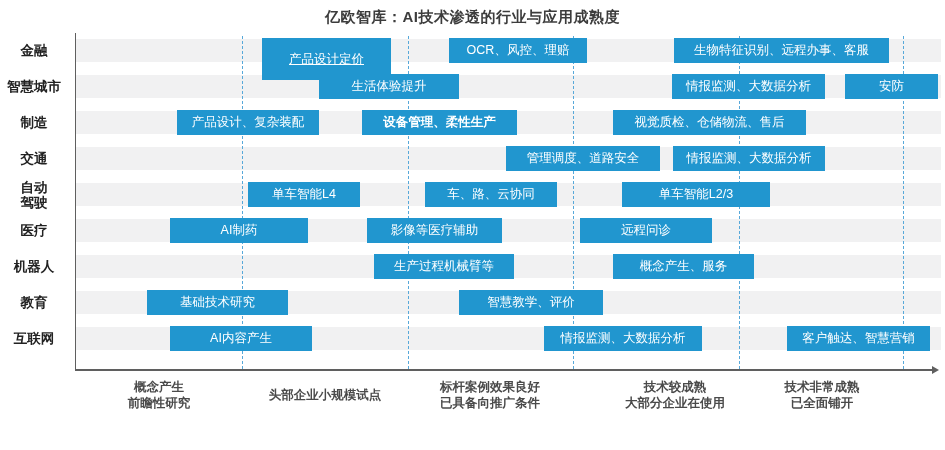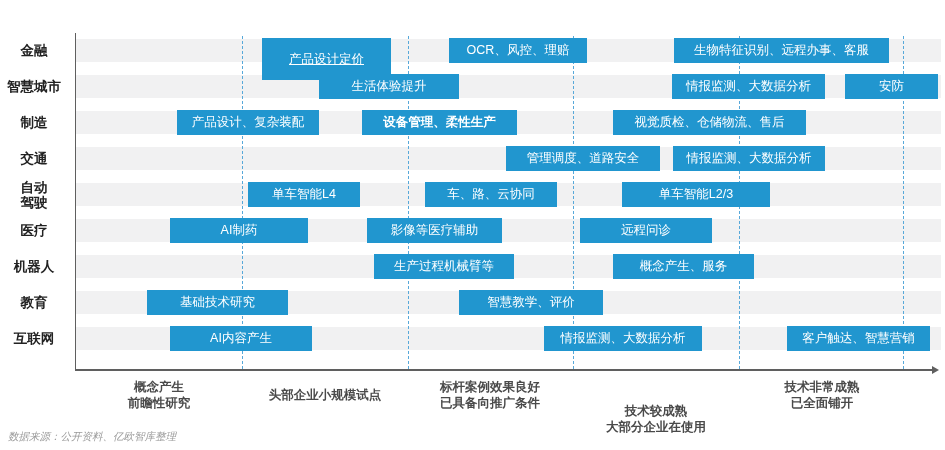--- a/index.html
+++ b/index.html
@@ -36,20 +36,21 @@
   }
   .source{
     position:absolute;left:8px;top:430px;font-size:10.5px;font-style:italic;
     color:var(--c-source,#9b9b9b);z-index:3;
   }
 </style>
 </head>
 <body>
 
 <div id="stage" style="--c-box: #2196cf; --c-boxtext: #ffffff; --c-band: #f1f1f2; --c-dash: #57a8d9; --c-axis: #5f5f5f; --c-title: #3c3c3c; --c-rowlabel: #222222; --c-stage: #4a4a4a; --c-source: #9b9b9b;">
+  <div class="title">亿欧智库：AI技术渗透的行业与应用成熟度</div>
   <div id="plot">
       <div class="band" style="left: 76px; top: 39px; width: 865px; height: 23px;"></div>
       <div class="rowlabel" style="top: 34.5px; height: 32px;">金融</div>
       <div class="box" style="left: 262px; top: 38px; width: 129px; height: 42px; text-decoration: underline;">产品设计定价</div>
       <div class="box" style="left: 449px; top: 38px; width: 138px; height: 25px;">OCR、风控、理赔</div>
       <div class="box" style="left: 674px; top: 38px; width: 215px; height: 25px;">生物特征识别、远程办事、客服</div>
       <div class="band" style="left: 76px; top: 75px; width: 865px; height: 23px;"></div>
       <div class="rowlabel" style="top: 70.5px; height: 32px;">智慧城市</div>
       <div class="box" style="left: 319px; top: 74px; width: 140px; height: 25px;">生活体验提升</div>
       <div class="box" style="left: 672px; top: 74px; width: 153px; height: 25px;">情报监测、大数据分析</div>
@@ -93,19 +94,18 @@
       <div class="dash" style="left: 739px; top: 36px; height: 333px;"></div>
       <div class="dash" style="left: 903px; top: 36px; height: 333px;"></div>
       <div class="axis-v" style="left: 74.5px; top: 33px; height: 336px;"></div>
       <div class="axis-h" style="left: 74.5px; top: 369px; width: 857px;"></div>
       <div class="arrow" style="left: 932px; top: 365.8px;"></div>
       <div class="stagelabel" style="left: 64px; top: 377px;">概念产生
 前瞻性研究</div>
       <div class="stagelabel" style="left: 230px; top: 377px;">头部企业小规模试点</div>
       <div class="stagelabel" style="left: 395px; top: 377px;">标杆案例效果良好
 已具备向推广条件</div>
-      <div class="stagelabel" style="left: 561px; top: 377px; margin-top: 24px;">技术较成熟
+      <div class="stagelabel" style="left: 580px; top: 377px;">技术较成熟
 大部分企业在使用</div>
       <div class="stagelabel" style="left: 727px; top: 377px;">技术非常成熟
 已全面铺开</div>
     </div>
-  <div class="source">数据来源：公开资料、亿欧智库整理</div>
 </div>
 
 </body></html>

